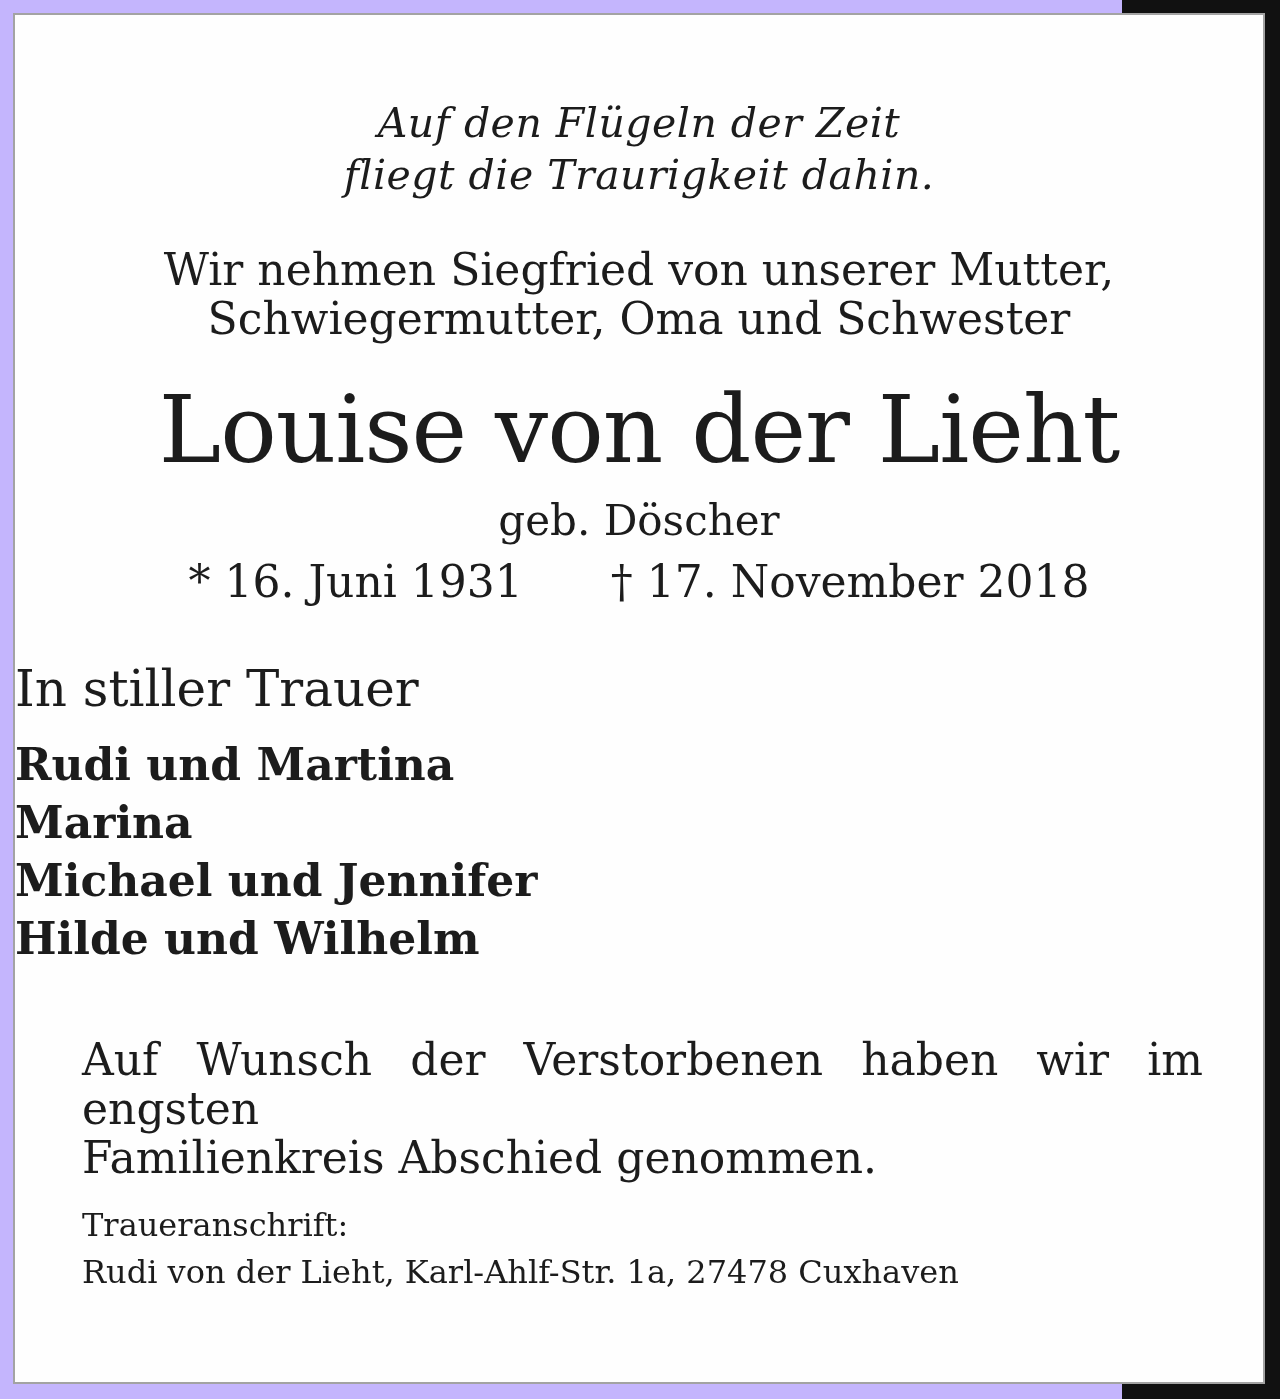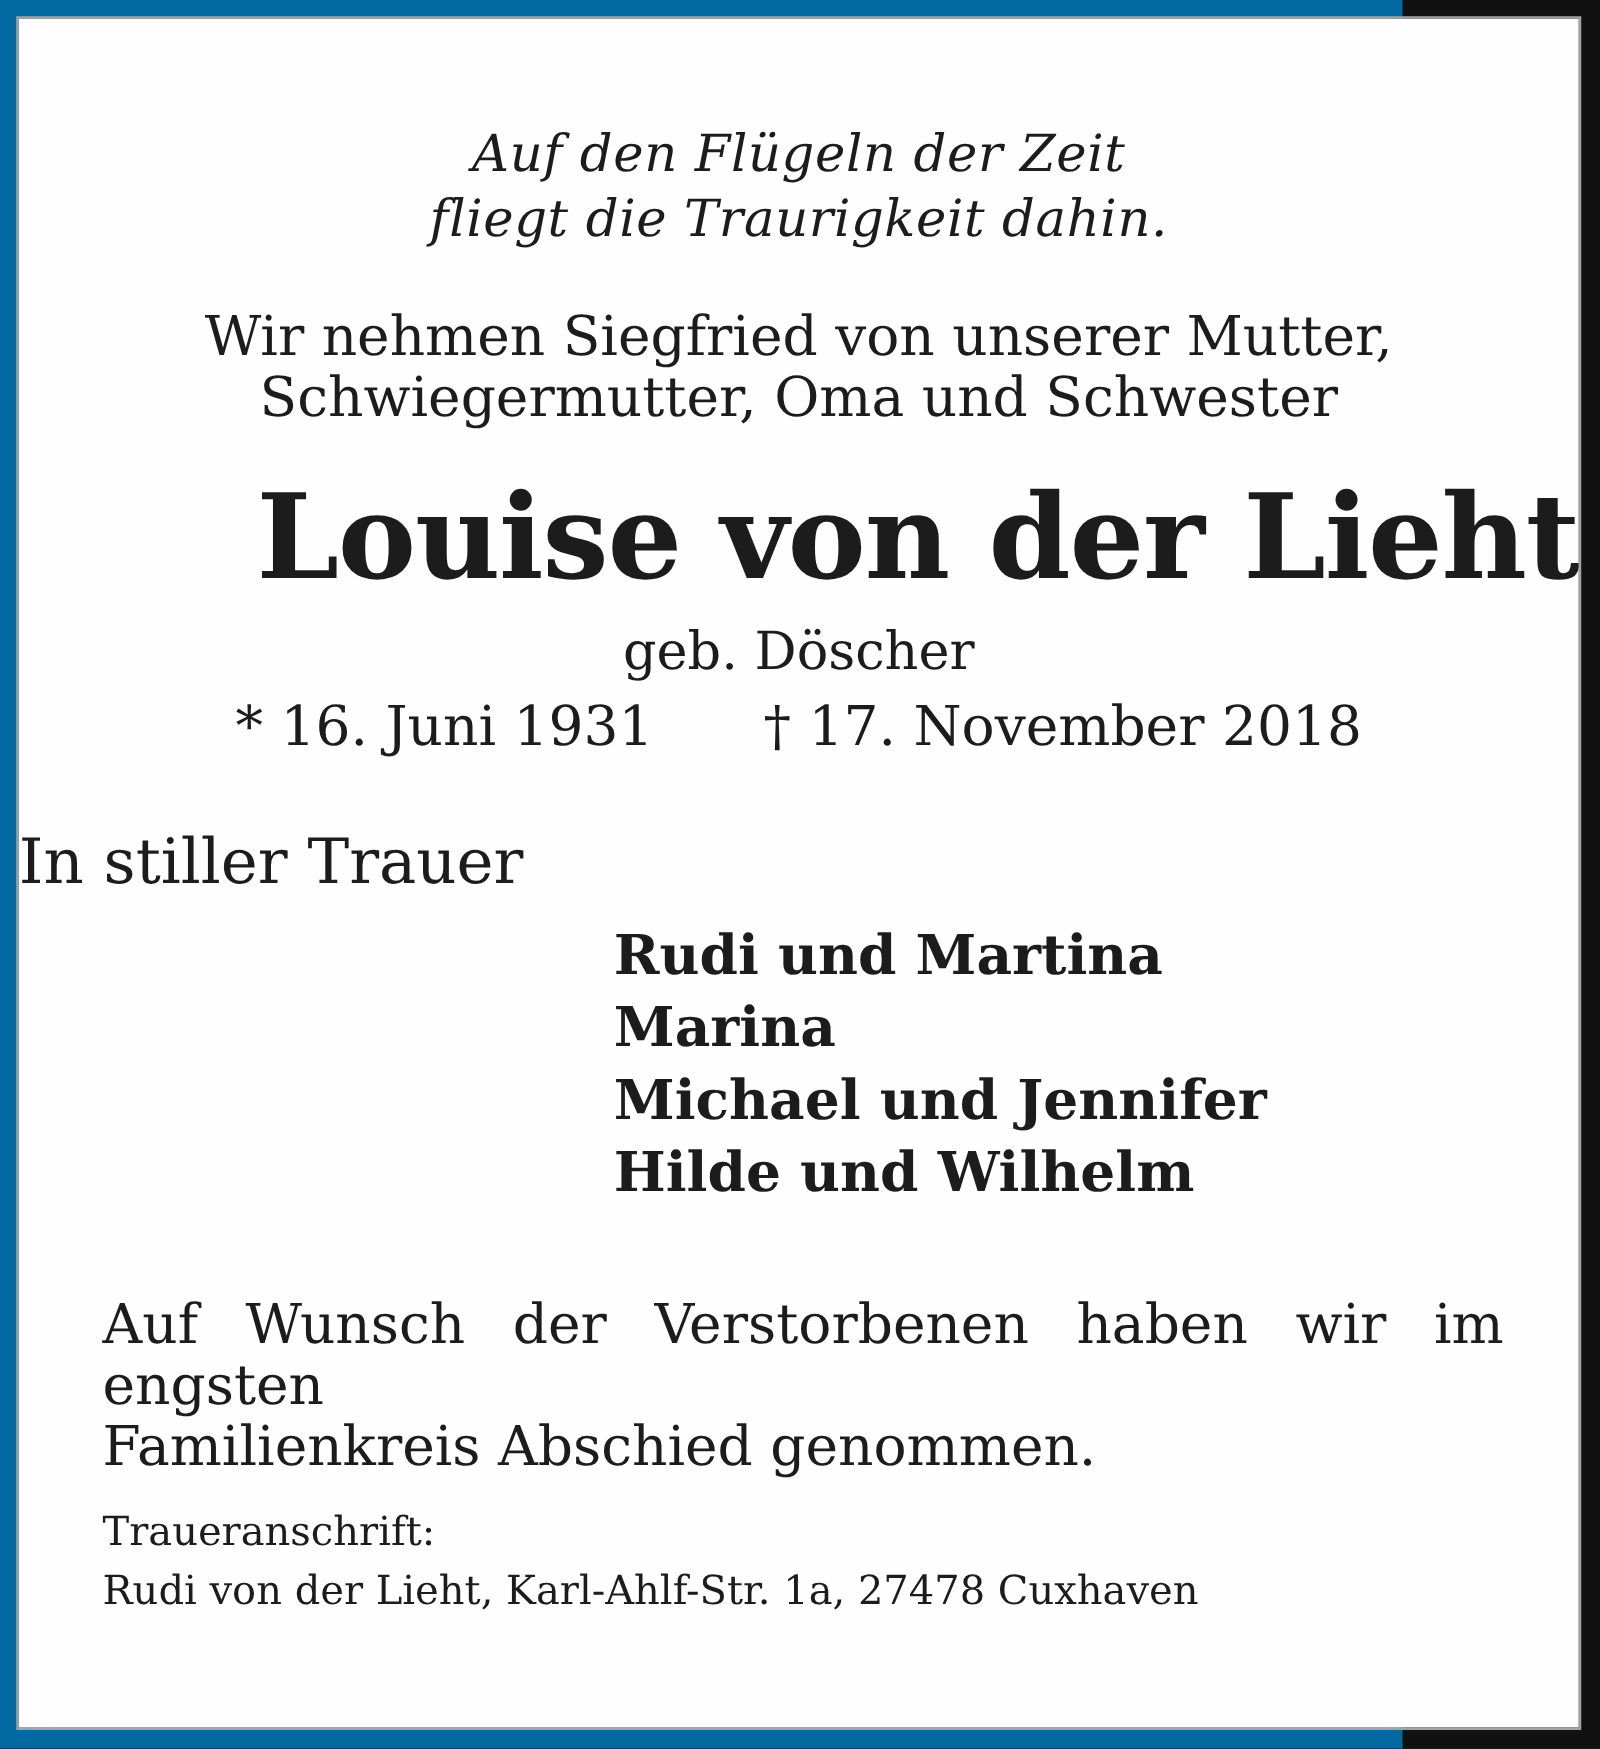--- a/index.html
+++ b/index.html
@@ -5,21 +5,21 @@
 <style>
   html, body {
     margin: 0;
     padding: 0;
     background: #111;
   }
   .frame {
     box-sizing: border-box;
     width: 1122px;
     height: 1399px;
-    background: #0369a1;
+    background: #c4b5fd;
     padding: 15px 17px 17px 15px;
     font-family: "DejaVu Serif", "Liberation Serif", serif;
   }
   .card {
     box-sizing: border-box;
     position: relative;
     width: 1248px;
     height: 1367px;
     background: #fefefe;
     outline: 2px solid #a3a3a3;
@@ -35,24 +35,24 @@
     letter-spacing: 0.5px;
   }
   .intro {
     margin-top: 44px;
     text-align: center;
     font-size: 44px;
     line-height: 49px;
   }
   .headline {
     margin-top: 34px;
-    text-align: right;
+    text-align: center;
     font-size: 94px;
     line-height: 106px;
-    font-weight: bold;
+    font-weight: normal;
     letter-spacing: -1px;
     white-space: nowrap;
   }
   .maiden {
     margin-top: 14px;
     text-align: center;
     font-size: 42px;
     line-height: 48px;
   }
   .dates {
@@ -64,21 +64,20 @@
     line-height: 54px;
     white-space: nowrap;
   }
   .mourning-intro {
     margin-top: 57px;
     font-size: 50px;
     line-height: 46px;
   }
   .mourners {
     margin-top: 24px;
-    padding-left: 476px;
     font-size: 44px;
     line-height: 58px;
     font-weight: bold;
   }
   .farewell {
     margin: 67px 60px 0 67px;
     font-size: 44px;
     line-height: 49px;
   }
   .jline {

